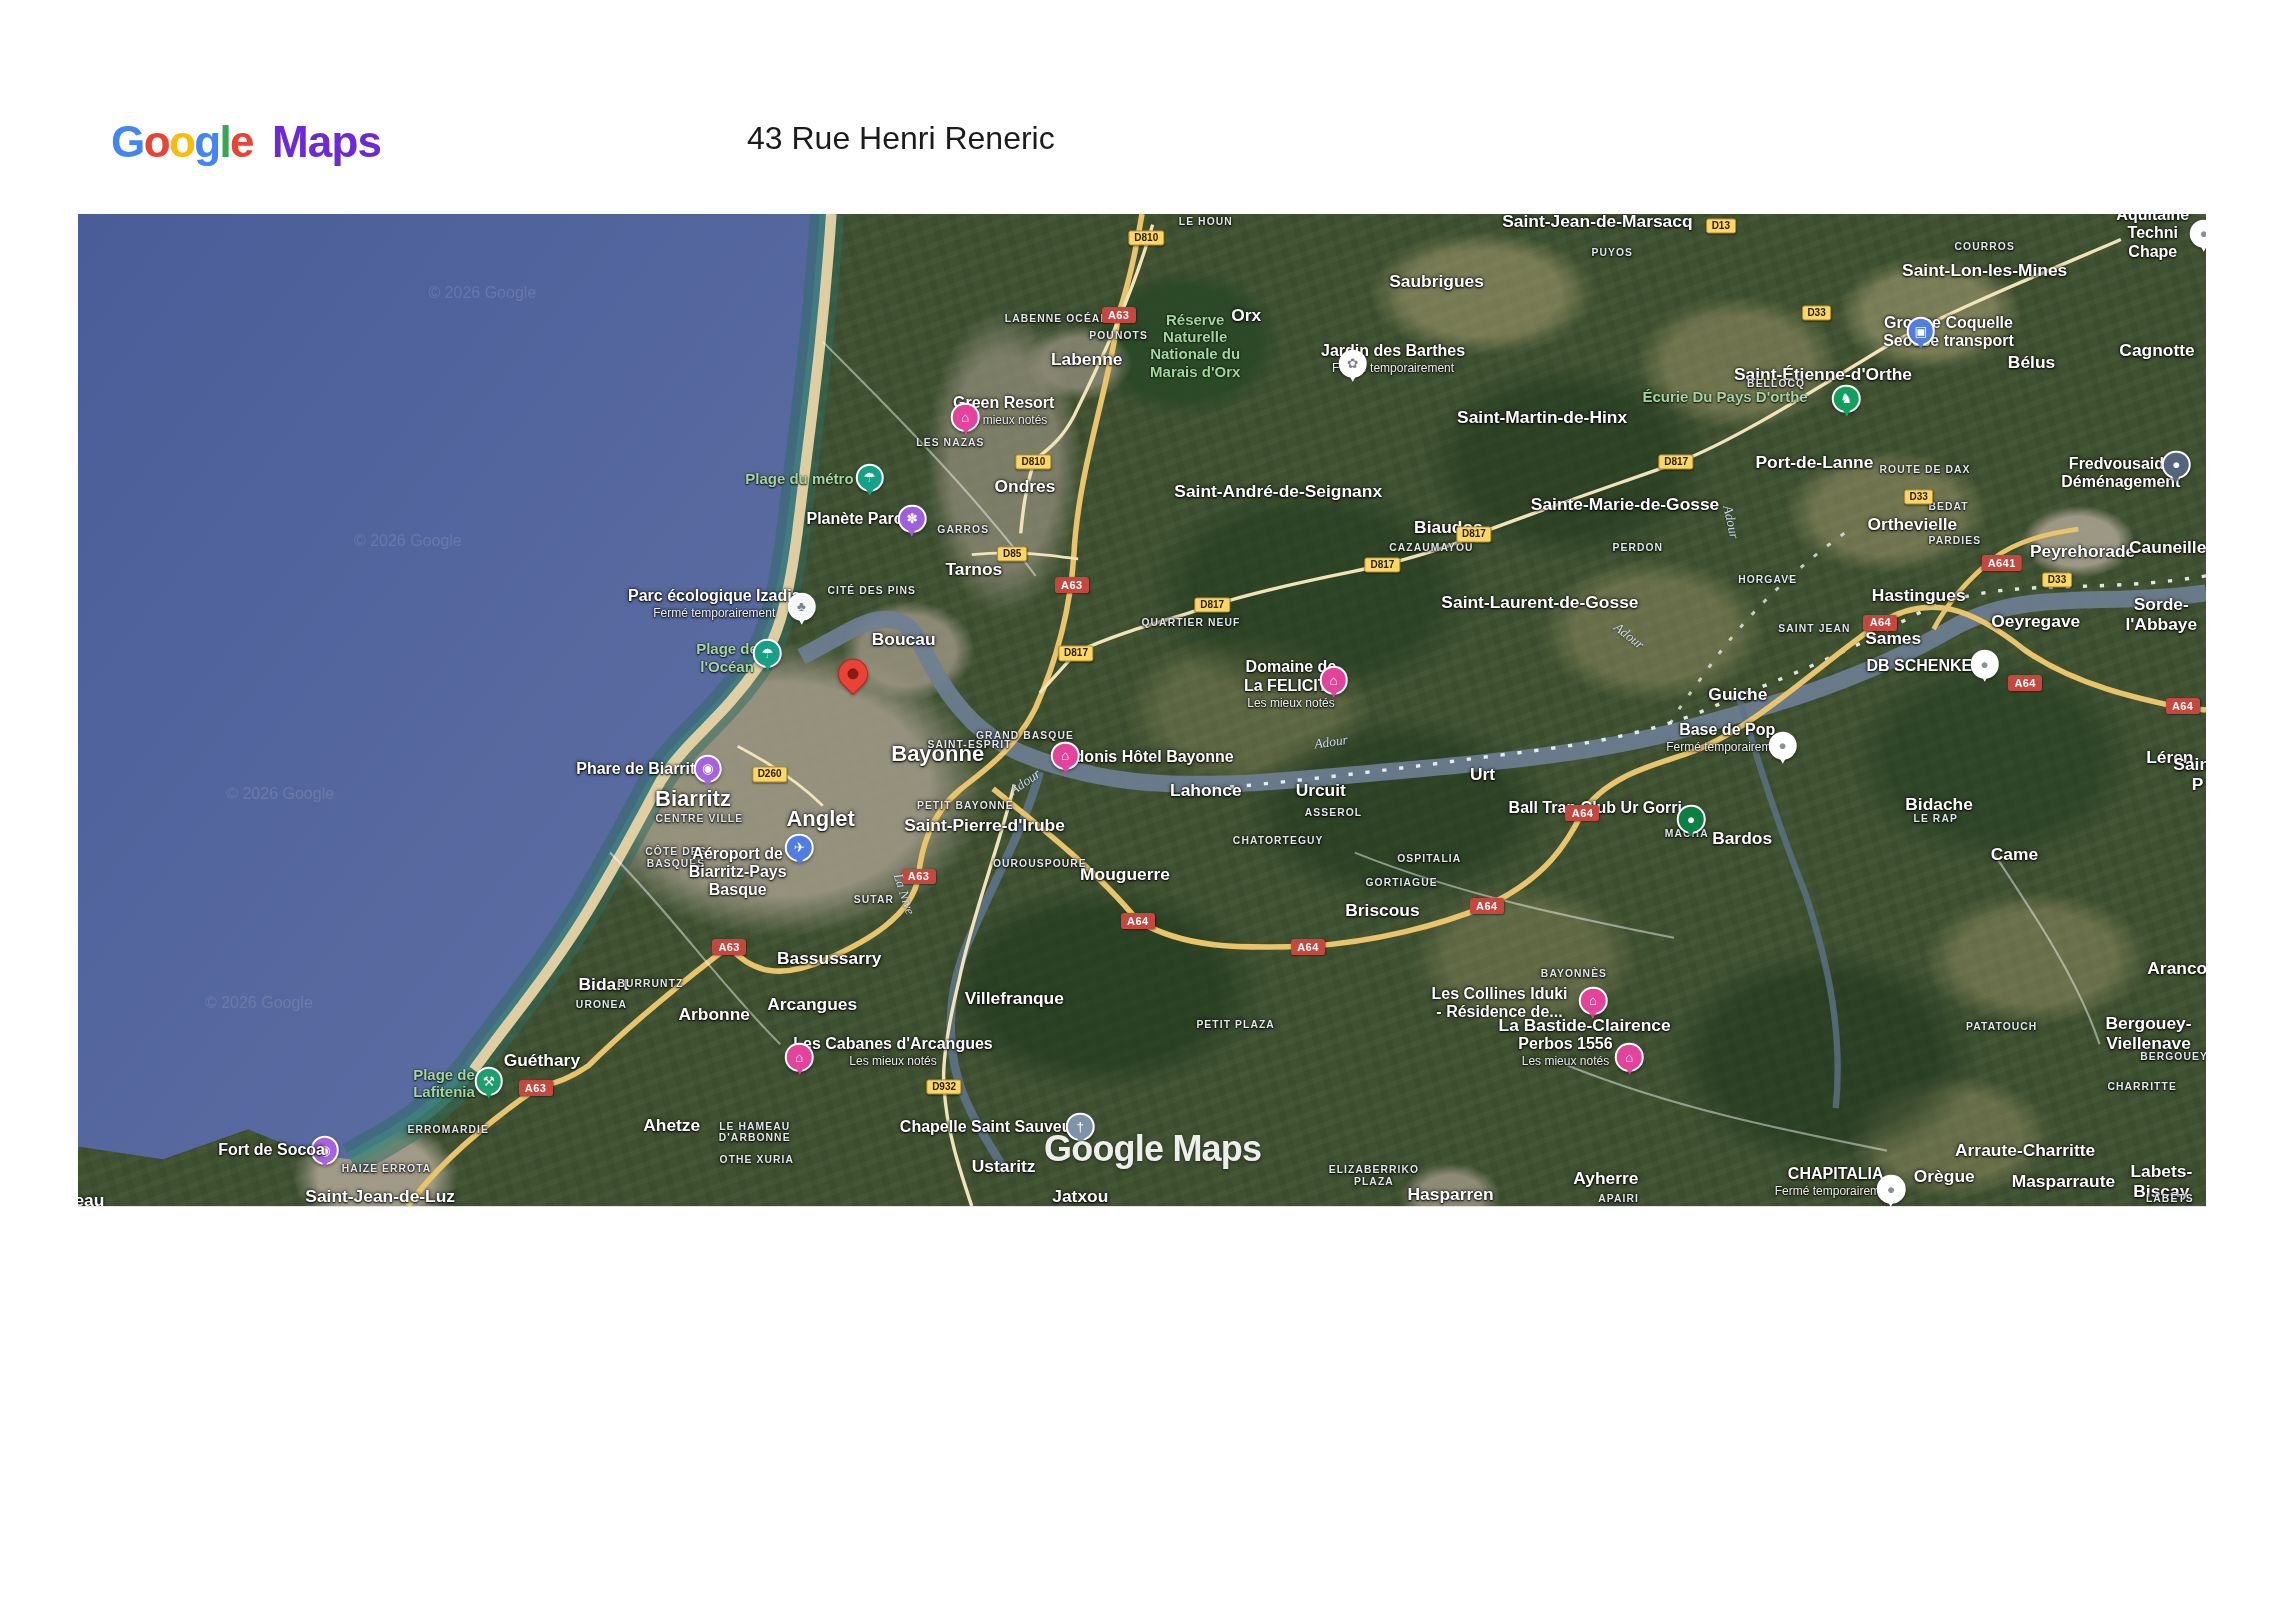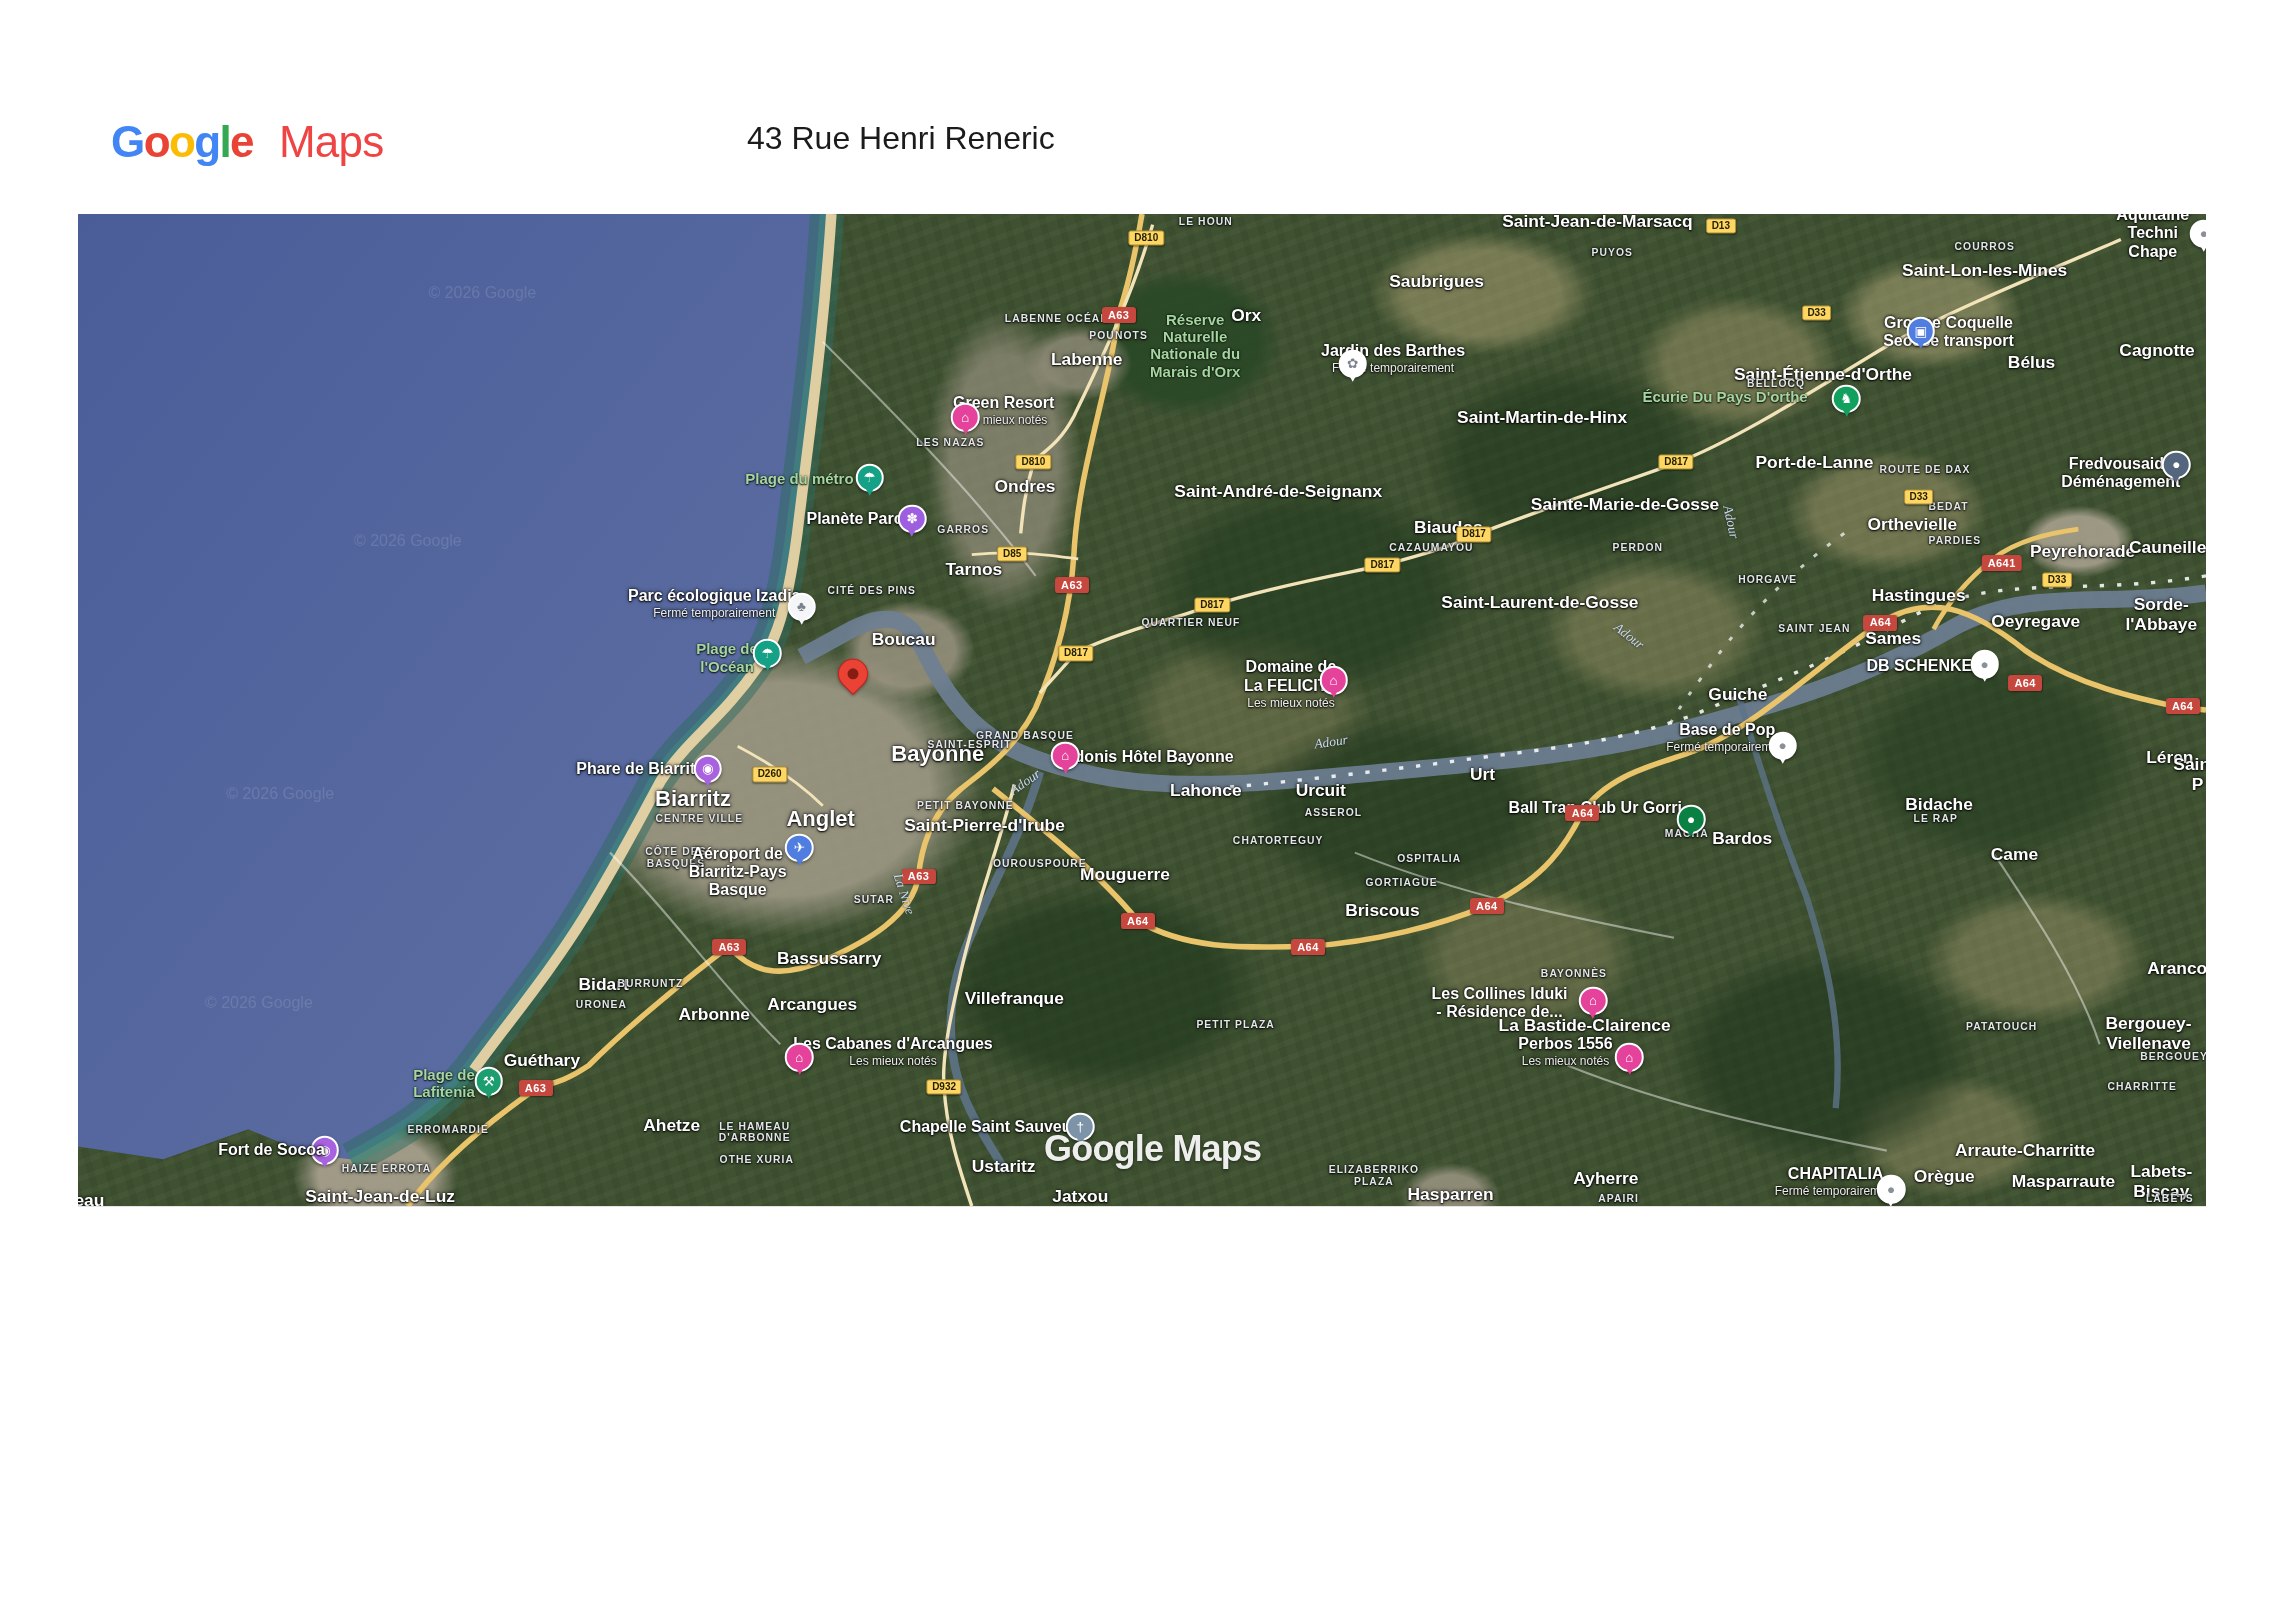--- a/index.html
+++ b/index.html
@@ -2,21 +2,21 @@
 <html style="font-size:12.7px"><head>
 <meta charset="utf-8">
 <style>
   html,body{margin:0;padding:0;background:#fff;width:2295px;height:1622px;overflow:hidden;
     font-family:"Liberation Sans",sans-serif;}
   .page{position:relative;width:2295px;height:1622px;background:#fff;}
 
   
   .logo{position:absolute;left:111px;top:117px;display:flex;align-items:baseline;
     font-weight:700;font-size:44px;letter-spacing:-1.6px;}
-  .logo .lg-maps{font-weight:400;color:#ef4444;margin-left:26px;letter-spacing:-0.8px;}
+  .logo .lg-maps{font-weight:700;color:#6d28d9;margin-left:19px;letter-spacing:-0.8px;}
   .title{position:absolute;left:747px;top:120px;margin:0;font-size:32px;font-weight:400;color:#1b1b1b;}
 
   
   .frame{position:absolute;left:78px;top:214px;width:2128px;border-bottom:0.8px solid #e4e4e4;}
   .map{position:relative;width:2128px;height:992px;overflow:hidden;background:#3e5130;}
 
   .terrain{position:absolute;inset:0;
     background-color:#3e5130;
     background-image:
       radial-gradient(ellipse 332px 237px at 33% 58%, rgba(163,156,138,.85) 0 45%, rgba(163,156,138,0) 62%),

